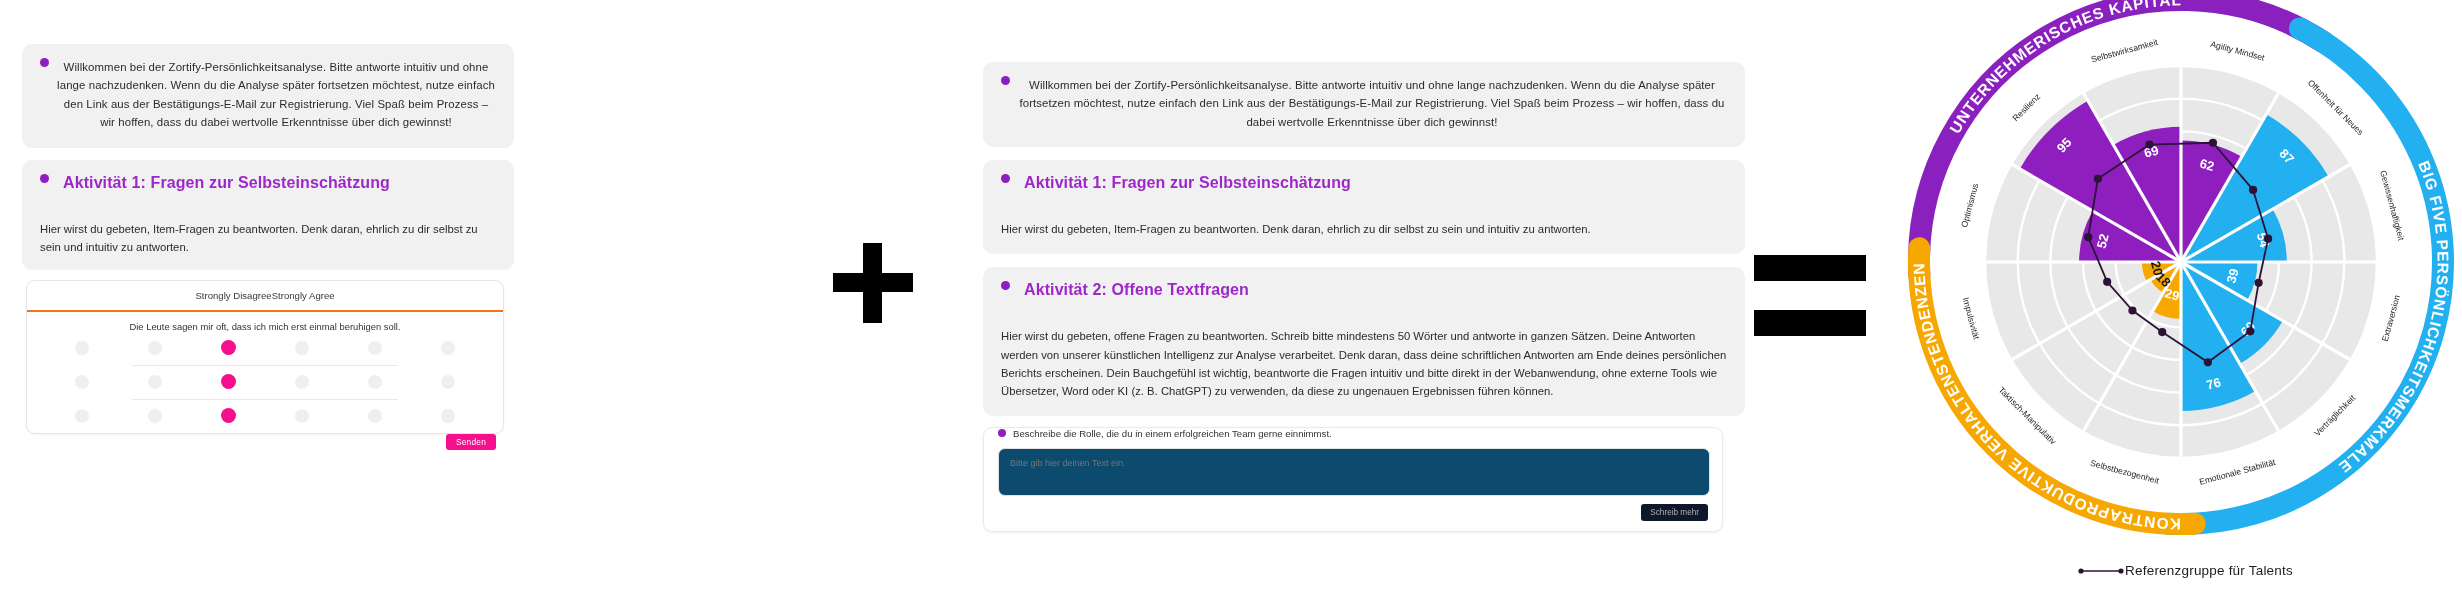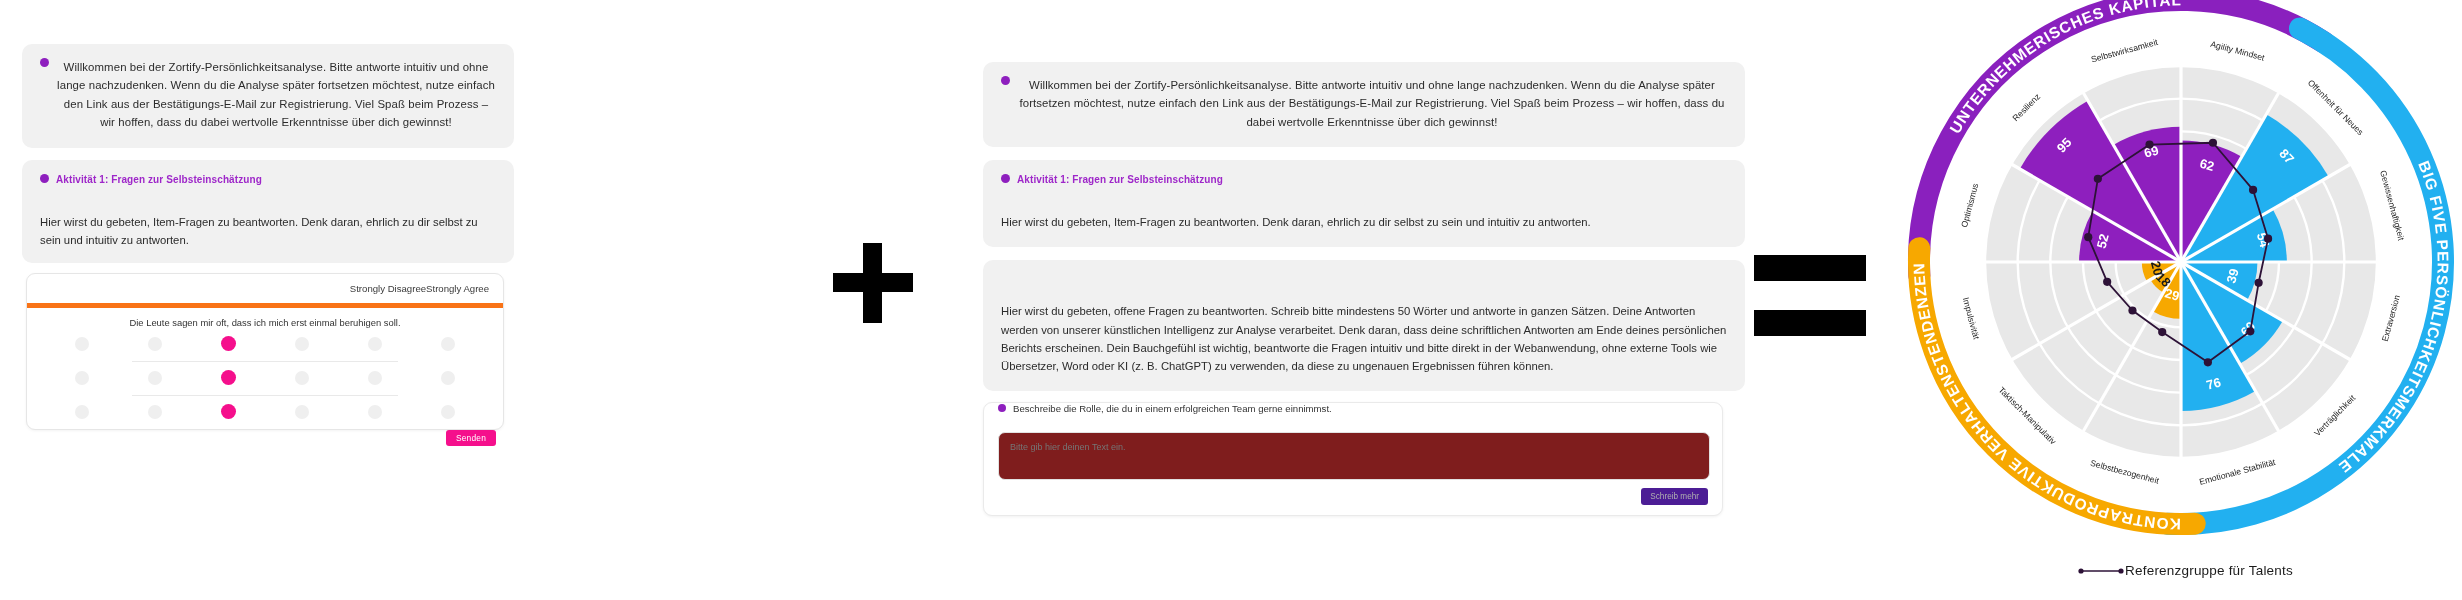--- a/index.html
+++ b/index.html
@@ -29,24 +29,25 @@
     flex: 0 0 auto;
   }
   .info-row { display: flex; align-items: flex-start; text-align: center; }
   .info-text {
     font-size: 11.4px;
     line-height: 1.62;
     color: #2b2b2b;
     letter-spacing: .1px;
   }
   .act-title {
-    font-size: 10px;
+    font-size: 16px;
     font-weight: bold;
     color: #9e27c9;
     letter-spacing: .1px;
+    margin-left: 7px;
   }
   .act-sub {
     font-size: 11.3px;
     color: #2b2b2b;
     line-height: 1.6;
     margin-top: 28px;
   }
 
   
   #left-panel { left: 22px; top: 44px; width: 492px; }
@@ -57,23 +58,23 @@
     margin-top: 10px;
     width: 478px;
     margin-left: 4px;
     background: #fff;
     border: 1px solid #e6e6e6;
     border-radius: 9px;
     box-shadow: 0 1px 3px rgba(0,0,0,.05);
     overflow: hidden;
   }
   .likert-head {
-    display: flex; justify-content: flex-end;
+    display: flex; justify-content: center;
     padding: 9px 14px 9px 14px;
-    border-bottom: 5px solid #f97316;
+    border-bottom: 2px solid #f97316;
     font-size: 9.6px;
     color: #3a3a3a;
   }
   .likert-q {
     text-align: center;
     font-size: 9.4px;
     color: #333;
     padding: 9px 10px 0 10px;
   }
   .likert-opts {
@@ -126,36 +127,36 @@
     background: #fff;
     border: 1px solid #eaeaea;
     border-radius: 9px;
     box-shadow: 0 1px 3px rgba(0,0,0,.06);
     padding: 0 14px 10px 14px;
     position: relative;
   }
   .q-label { font-size: 9.6px; color: #333; display: flex; align-items: center; }
   .q-label .bullet { width: 8px; height: 8px; vertical-align: 0; }
   .q-textarea {
-    margin-top: 18px;
+    margin-top: 9px;
     width: 712px;
     height: 48px;
     border: 1px solid #e2e2e2;
     border-radius: 7px;
-    background: #7f1d1d;
+    background: #0c4a6e;
     font-size: 9px;
     color: #b6b6b6;
     padding: 9px 11px;
     font-family: "Liberation Sans", sans-serif;
     resize: none;
     outline: none;
   }
   .q-footer { display: flex; justify-content: flex-end; margin-top: 4px; }
   .btn-more {
-    background: #4c1d95;
+    background: #0f172a;
     color: #b0b0b0;
     border: none;
     font-size: 8.2px;
     padding: 4px 9px;
     border-radius: 3px;
   }
 
   
   #radar-panel { left: 1900px; top: 0px; width: 562px; height: 600px; }
   #radar-svg { display: block; }
@@ -252,20 +253,24 @@
 
     <div class="info-box act1">
       <div class="info-row">
         <span class="bullet"></span>
         <span class="act-title">Aktivität 1: Fragen zur Selbsteinschätzung</span>
       </div>
       <div class="act-sub">Hier wirst du gebeten, Item-Fragen zu beantworten. Denk daran, ehrlich zu dir selbst zu sein und intuitiv zu antworten.</div>
     </div>
 
     <div class="info-box act2">
+      <div class="info-row">
+        <span class="bullet"></span>
+        <span class="act-title">Aktivität 2: Offene Textfragen</span>
+      </div>
       <div class="act-sub">Hier wirst du gebeten, offene Fragen zu beantworten. Schreib bitte mindestens 50 Wörter und antworte in ganzen Sätzen. Deine Antworten werden von unserer künstlichen Intelligenz zur Analyse verarbeitet. Denk daran, dass deine schriftlichen Antworten am Ende deines persönlichen Berichts erscheinen. Dein Bauchgefühl ist wichtig, beantworte die Fragen intuitiv und bitte direkt in der Webanwendung, ohne externe Tools wie Übersetzer, Word oder KI (z. B. ChatGPT) zu verwenden, da diese zu ungenauen Ergebnissen führen können.</div>
     </div>
 
     <div class="question-card">
       <div class="q-label">
         <span class="bullet"></span>
         <span>Beschreibe die Rolle, die du in einem erfolgreichen Team gerne einnimmst.</span>
       </div>
       <textarea class="q-textarea" placeholder="Bitte gib hier deinen Text ein." style=""></textarea>
       <div class="q-footer">

